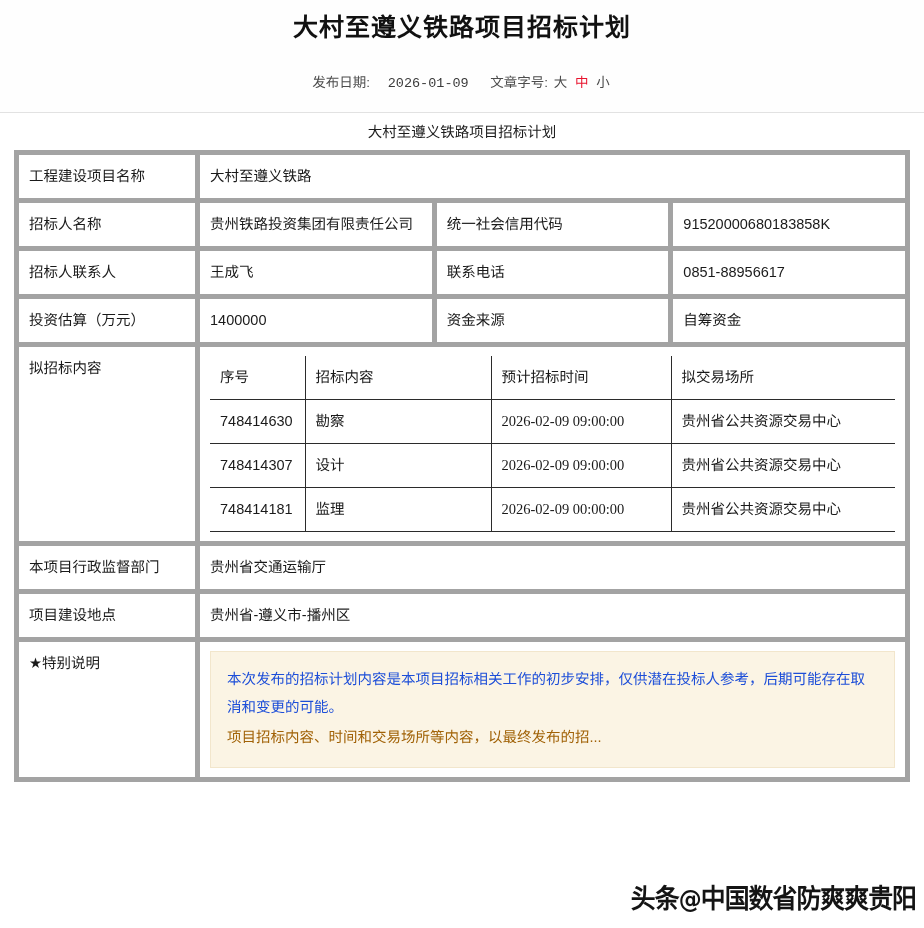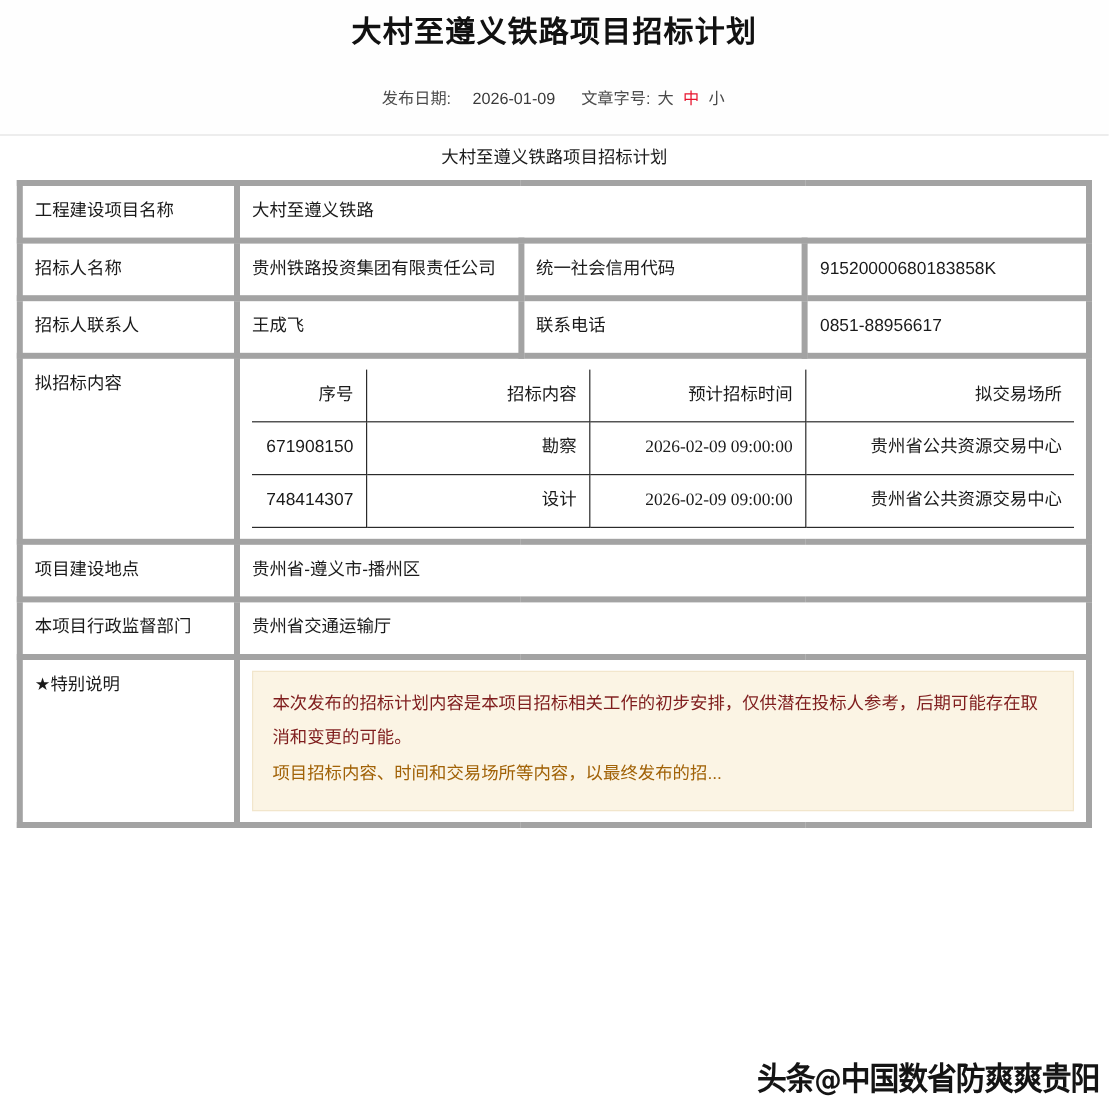--- a/index.html
+++ b/index.html
@@ -37,21 +37,21 @@
     line-height: 34px;
   }
   .meta-line {
     text-align: center;
     font-size: 13.5px;
     color: #4a4a4a;
     margin-top: 30px;
     line-height: 18px;
   }
   .meta-line .meta-label { color: #4d4d4d; margin-top: 20px; }
-  .meta-line .meta-value { color: #3a3a3a; margin-left: 14px; }
+  .meta-line .meta-value { color: #3a3a3a; margin-left: 14px; font-family: Liberation Mono, monospace; }
   .meta-line .meta-gap { display: inline-block; width: 14px; }
   .fontsize-opt {
     color: #4a4a4a;
     margin: 0 2px;
     cursor: pointer;
   }
   .fontsize-opt.active { color: #e8142e; }
 
   
   .table-wrap {
@@ -85,21 +85,20 @@
   }
   td.mid-label {
     width: 90px;
   }
   .val-long { }
 
   
   td.nested-host {
     padding: 0;
     border: none;
-    text-align: right;
   }
   table.nested {
     width: 100%;
     border-collapse: collapse;
     table-layout: fixed;
   }
   table.nested td {
     border: 1px solid #2b2b2b;
     border-top: none;
     border-left: none;
@@ -123,21 +122,21 @@
   .notice-box {
     background: #fbf4e4;
     border: 1px solid #f2e6cc;
     padding: 13px 16px 14px 16px;
     min-height: 96px;
   }
   .notice-box p {
     margin: 0 0 2px 0;
     font-size: 14.5px;
     line-height: 28px;
-    color: #7f1d1d;
+    color: #1d4ed8;
   }
   .notice-box p.dim {
     color: #a16207;
   }
 
   
   .watermark {
     position: absolute;
     right: 8px;
     bottom: 12px;
@@ -189,58 +188,70 @@
         <td>91520000680183858K</td>
       </tr>
 
       <tr>
         <td class="label">招标人联系人</td>
         <td>王成飞</td>
         <td class="mid-label">联系电话</td>
         <td>0851-88956617</td>
       </tr>
 
+      <tr>
+        <td class="label">投资估算（万元）</td>
+        <td>1400000</td>
+        <td class="mid-label">资金来源</td>
+        <td>自筹资金</td>
+      </tr>
 
 
       <tr>
         <td class="label">拟招标内容</td>
         <td colspan="3" class="nested-host">
           <table class="nested">
             <tbody>
               <tr>
                 <td class="c-seq">序号</td>
                 <td class="c-content">招标内容</td>
                 <td class="c-time">预计招标时间</td>
                 <td class="c-place">拟交易场所</td>
               </tr>
               <tr>
-                <td class="c-seq">671908150</td>
+                <td class="c-seq">748414630</td>
                 <td class="c-content">勘察</td>
                 <td class="c-time">2026-02-09 09:00:00</td>
                 <td class="c-place">贵州省公共资源交易中心</td>
               </tr>
               <tr>
                 <td class="c-seq">748414307</td>
                 <td class="c-content">设计</td>
                 <td class="c-time">2026-02-09 09:00:00</td>
                 <td class="c-place">贵州省公共资源交易中心</td>
               </tr>
+              <tr>
+                <td class="c-seq">748414181</td>
+                <td class="c-content">监理</td>
+                <td class="c-time">2026-02-09 00:00:00</td>
+                <td class="c-place">贵州省公共资源交易中心</td>
+              </tr>
             </tbody>
           </table>
         </td>
       </tr>
 
       <tr>
+        <td class="label">本项目行政监督部门</td>
+        <td colspan="3">贵州省交通运输厅</td>
+      </tr>
+
+      <tr>
         <td class="label">项目建设地点</td>
         <td colspan="3">贵州省-遵义市-播州区</td>
-      </tr>
-
-      <tr>
-        <td class="label">本项目行政监督部门</td>
-        <td colspan="3">贵州省交通运输厅</td>
       </tr>
 
       <tr>
         <td class="label">★特别说明</td>
         <td colspan="3" class="notice-cell">
           <div class="notice-box">
             <p>本次发布的招标计划内容是本项目招标相关工作的初步安排，仅供潜在投标人参考，后期可能存在取消和变更的可能。</p>
             <p class="dim">项目招标内容、时间和交易场所等内容，以最终发布的招...</p>
           </div>
         </td>

